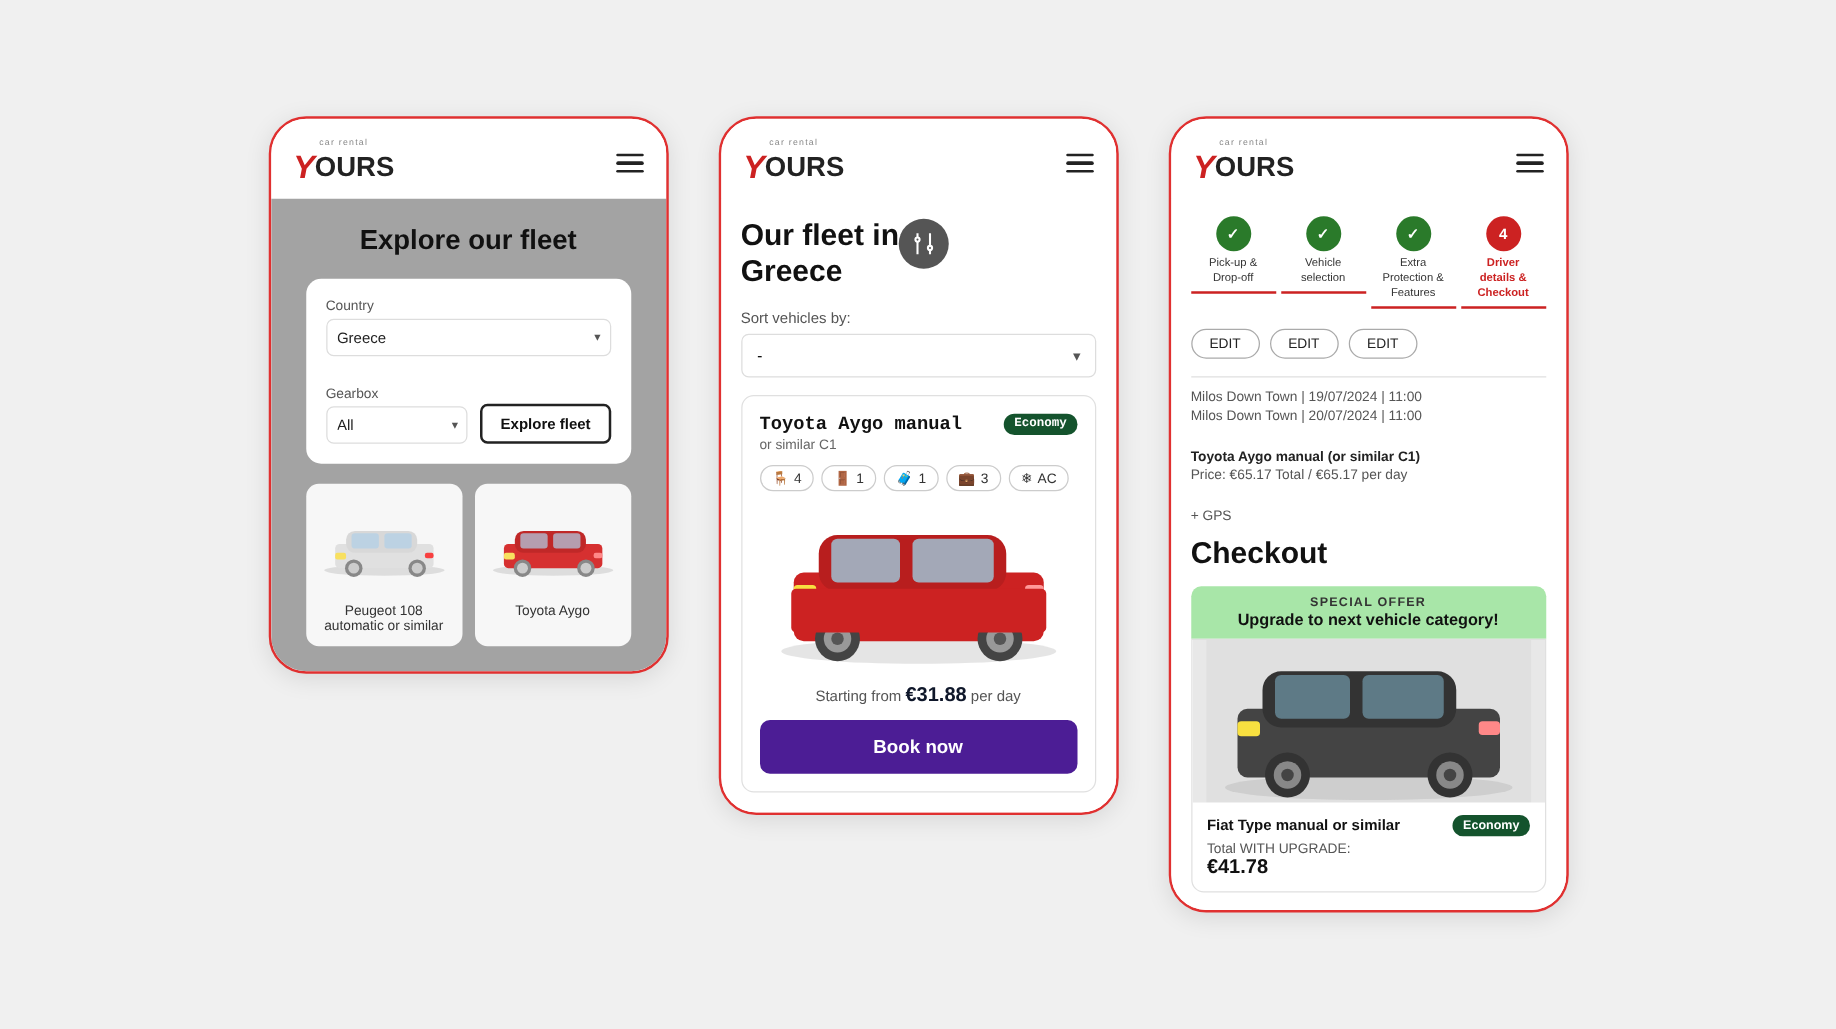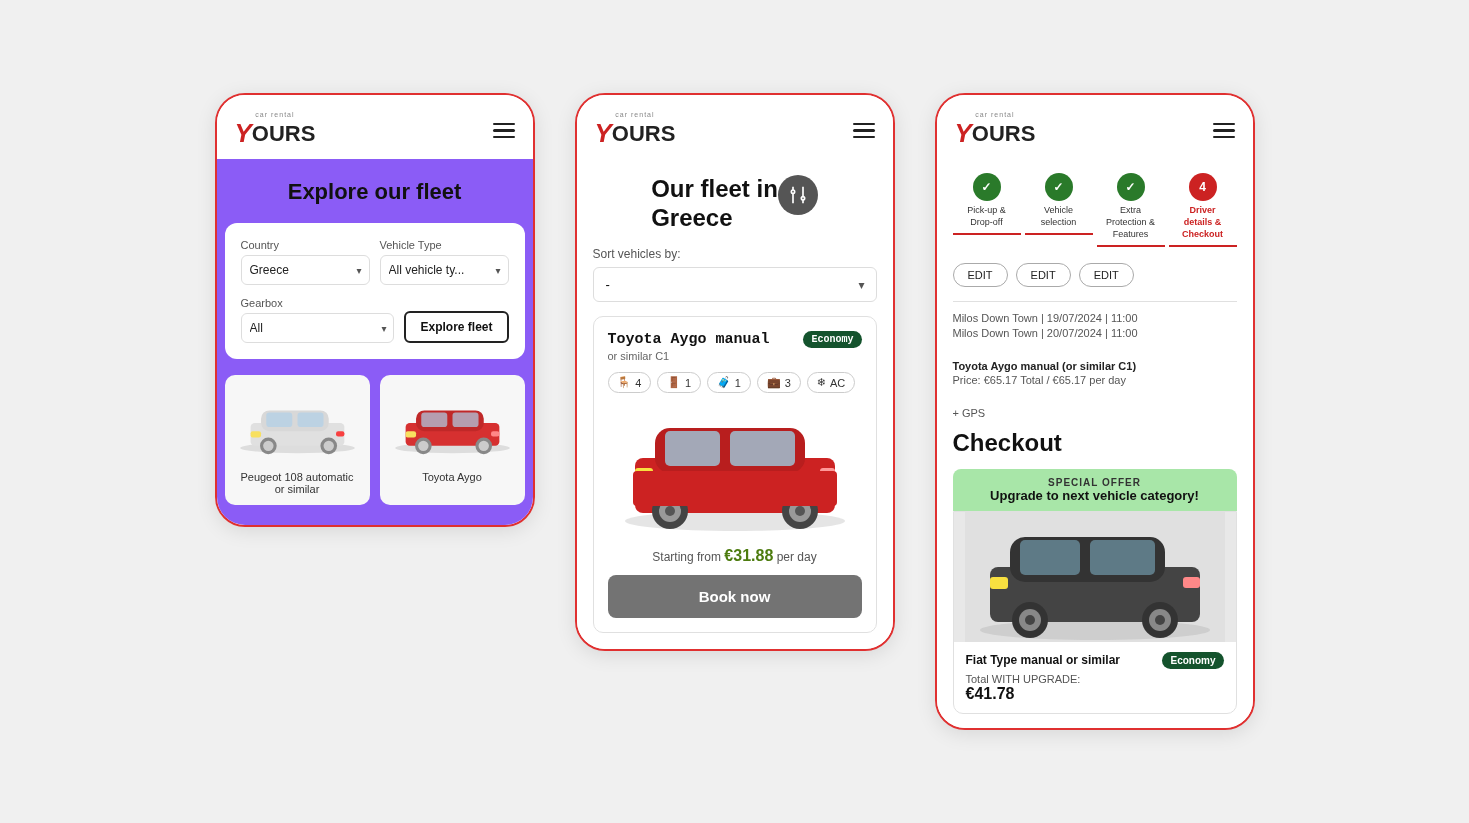--- a/index.html
+++ b/index.html
@@ -59,22 +59,22 @@
     }
     .hamburger span {
       display: block;
       width: 22px;
       height: 2.5px;
       background: #222;
       border-radius: 2px;
     }
     
     .screen1-body {
-      background: #8b5cf6;
-      padding: 20px 8px;
+      background: #a3a3a3;
+      padding: 20px 28px;
     }
     .screen1-title {
       font-size: 22px;
       font-weight: 800;
       text-align: center;
       color: #111;
       margin-bottom: 18px;
     }
     .filter-card {
       background: #fff;
@@ -119,20 +119,21 @@
       color: #555;
       pointer-events: none;
     }
     .gearbox-row {
       display: flex;
       align-items: flex-end;
       gap: 10px;
     }
     .gearbox-group {
       flex: 1;
+      margin-top: 12px;
     }
     .explore-btn {
       background: #fff;
       border: 2px solid #222;
       border-radius: 6px;
       padding: 7px 14px;
       font-size: 12px;
       font-weight: 700;
       cursor: pointer;
       color: #111;
@@ -164,21 +165,21 @@
     
     .car-svg { width: 100%; height: 70px; }
 
     
     .screen2-body {
       padding: 16px;
       background: #fff;
     }
     .fleet-header {
       display: flex;
-      justify-content: center;
+      justify-content: flex-start;
       align-items: flex-start;
       margin-bottom: 14px;
     }
     .fleet-title {
       font-size: 24px;
       font-weight: 900;
       color: #111;
       line-height: 1.2;
     }
     .filter-icon-btn {
@@ -272,25 +273,25 @@
       margin: 10px 0;
     }
     .price-row {
       text-align: center;
       font-size: 12px;
       color: #555;
       margin-bottom: 10px;
     }
     .price-row strong {
       font-size: 16px;
-      color: #4d7c0f;
+      color: #0f172a;
     }
     .book-btn {
       width: 100%;
-      background: #737373;
+      background: #4c1d95;
       color: #fff;
       border: none;
       border-radius: 8px;
       padding: 13px;
       font-size: 15px;
       font-weight: 700;
       cursor: pointer;
     }
 
     
@@ -453,28 +454,20 @@
     </div>
     <div class="screen1-body">
       <h2 class="screen1-title">Explore our fleet</h2>
       <div class="filter-card">
         <div class="filter-row">
           <div class="filter-group">
             <div class="filter-label">Country</div>
             <div class="filter-select-wrapper">
               <select class="filter-select">
                 <option>Greece</option>
-              </select>
-            </div>
-          </div>
-          <div class="filter-group">
-            <div class="filter-label">Vehicle Type</div>
-            <div class="filter-select-wrapper">
-              <select class="filter-select">
-                <option>All vehicle ty...</option>
               </select>
             </div>
           </div>
         </div>
         <div class="gearbox-row">
           <div class="gearbox-group">
             <div class="filter-label">Gearbox</div>
             <div class="filter-select-wrapper">
               <select class="filter-select">
                 <option>All</option>

